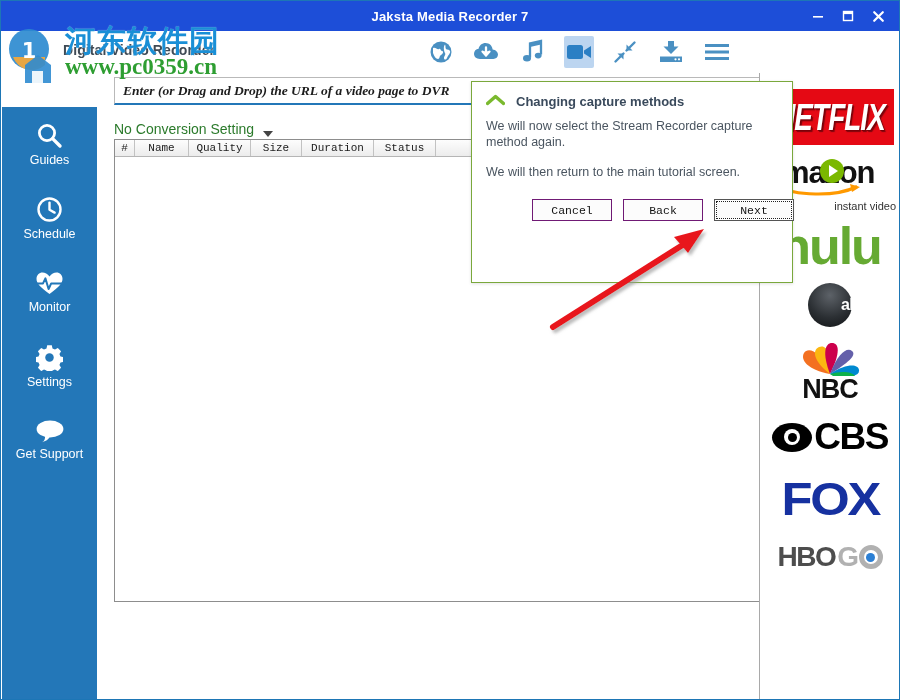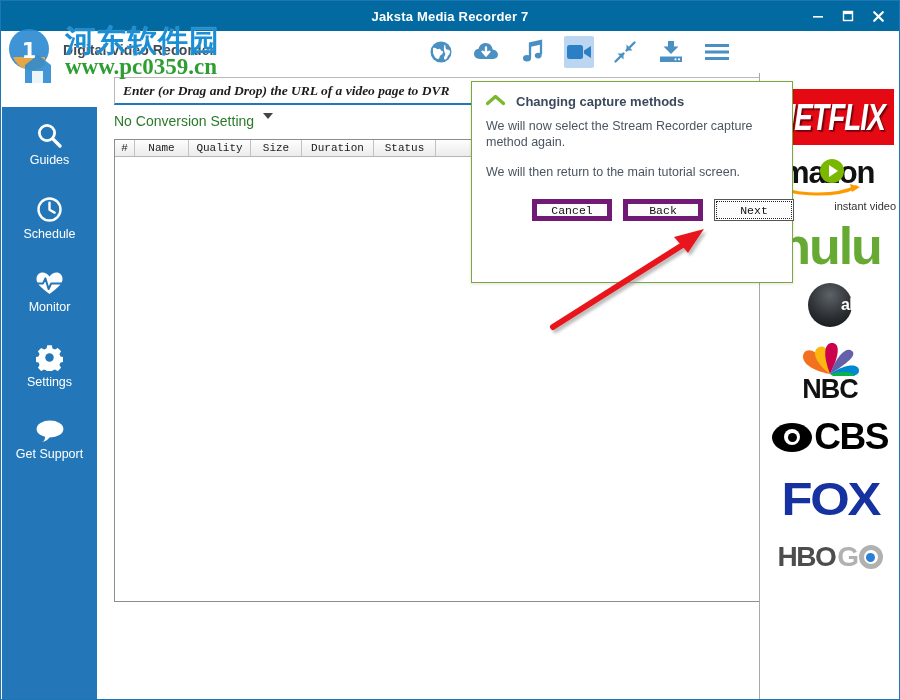--- a/index.html
+++ b/index.html
@@ -13,21 +13,21 @@
   
   #app{
     position:absolute; left:0; top:0; width:900px; height:700px;
     border:1px solid #1d76b5;
     background:#fff; overflow:hidden;
   }
 
   
   #titlebar{
     position:absolute; left:0; top:0; width:898px; height:30px;
-    background:#0369a1;
+    background:#1d4ed8;
     display:flex; align-items:center; justify-content:center;
   }
   #titlebar .title{
     color:#ffffff; font-size:13px; font-weight:bold; letter-spacing:.2px;
   }
   .wbtns{ position:absolute; right:6px; top:0; height:30px; display:flex; align-items:center; }
   .wbtn{
     width:30px; height:30px; display:flex; align-items:center; justify-content:center;
     color:#fff; font-size:14px; line-height:1; cursor:default;
   }
@@ -88,21 +88,21 @@
     border:1px solid #b9b9b9; border-bottom:2px solid #2377b8;
     background:#fff; padding:0 8px;
     font-family:"Liberation Serif", serif;
     font-style:italic; font-weight:bold; font-size:13.5px; color:#1d1d1d;
     outline:none;
   }
   #urlinput::placeholder{ color:#1d1d1d; opacity:1; }
 
   #convrow{
     position:absolute; left:8px; top:40px; width:646px; height:24px;
-    display:flex; align-items:flex-start; gap:9px;
+    display:flex; align-items:flex-end; gap:9px;
   }
   #convlabel{ color:#2b7a2b; font-size:14px; }
   #convcaret{ width:0;height:0;border-left:5px solid transparent;border-right:5px solid transparent;border-top:6px solid #444; }
 
   #listwrap{
     position:absolute; left:8px; top:66px; width:646px; height:463px;
     border:1px solid #8d8d8d; background:#ffffff;
   }
   #listhead{
     height:17px; width:100%;
@@ -239,21 +239,21 @@
     color:#4a5560; font-size:12.5px; line-height:16px;
   }
   #dlg-p1{ top:36px; }
   #dlg-p2{ top:82px; }
   #dlg-btns{
     position:absolute; left:60px; top:117px;
     display:flex; gap:11px;
   }
   .dbtn{
     width:80px; height:22px;
-    border:5px solid #701a75; background:#fcfcfc;
+    border:1px solid #701a75; background:#fcfcfc;
     font-family:"Liberation Mono", monospace; font-size:11.5px; color:#111;
     display:flex; align-items:center; justify-content:center;
   }
   .dbtn.focus{
     border:1px solid #555;
     box-shadow:inset 0 0 0 1px #fff, inset 0 0 0 2px #fff;
     outline:1px dotted #222; outline-offset:-3px;
   }
 
   

